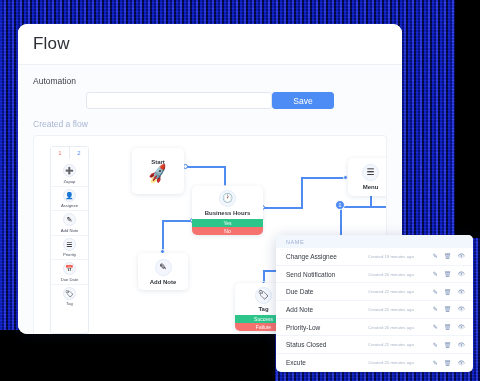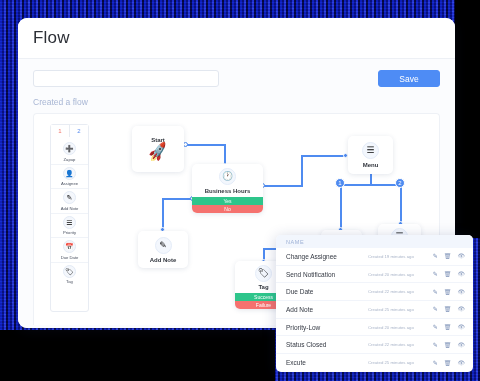--- a/index.html
+++ b/index.html
@@ -31,40 +31,40 @@
     position: absolute; left: 0; top: 330px; width: 275px; height: 51px;
     background: #000;
   }
   .noise-mask-right {
     position: absolute; left: 455px; top: 0; width: 25px; height: 238px;
     background: #000;
   }
 
   
   .card {
-    position: absolute; left: 18px; top: 18px;
-    width: 437px; height: 310px;
+    position: absolute; left: 18px; top: 24px;
+    width: 384px; height: 310px;
     background: #ffffff;
     border-radius: 9px;
     box-shadow: 0 3px 14px rgba(25,40,90,.18);
     overflow: hidden;
   }
   .card-header {
     height: 41px;
     border-bottom: 1px solid #edf0f5;
     display: flex; align-items: center;
     padding-left: 15px;
     background: #fff;
   }
   .page-title { font-size: 17px; color: #2c2f36; font-weight: 400; letter-spacing: .2px; }
 
   .card-body { padding: 11px 15px 0 15px; background: #fbfcfe; height: 269px; }
 
   .field-label { font-size: 8.5px; color: #3b3f47; margin-bottom: 6px; }
-  .field-row { display: flex; align-items: center; justify-content: space-between; }
+  .field-row { display: flex; align-items: center; justify-content: center; }
   .text-input {
     width: 186px; height: 17px;
     background: #fff;
     border: 1px solid #e2e7ef;
     border-radius: 3px;
   }
   .save-btn {
     width: 62px; height: 17px;
     background: #4e8cf5;
     border: 1px solid #4e8cf5;
@@ -217,20 +217,21 @@
   <div class="noise-mask-right"></div>
 
   <div class="card">
 
     <div class="card-header">
       <div class="page-title">Flow</div>
     </div>
 
     <div class="card-body">
 
+      <div class="field-label">Automation</div>
 
       <div class="field-row">
         <input class="text-input" type="text" placeholder="" style="">
         <div class="save-btn">Save</div>
       </div>
 
       <div class="subhead">Created a flow</div>
 
       <div class="canvas">
 

